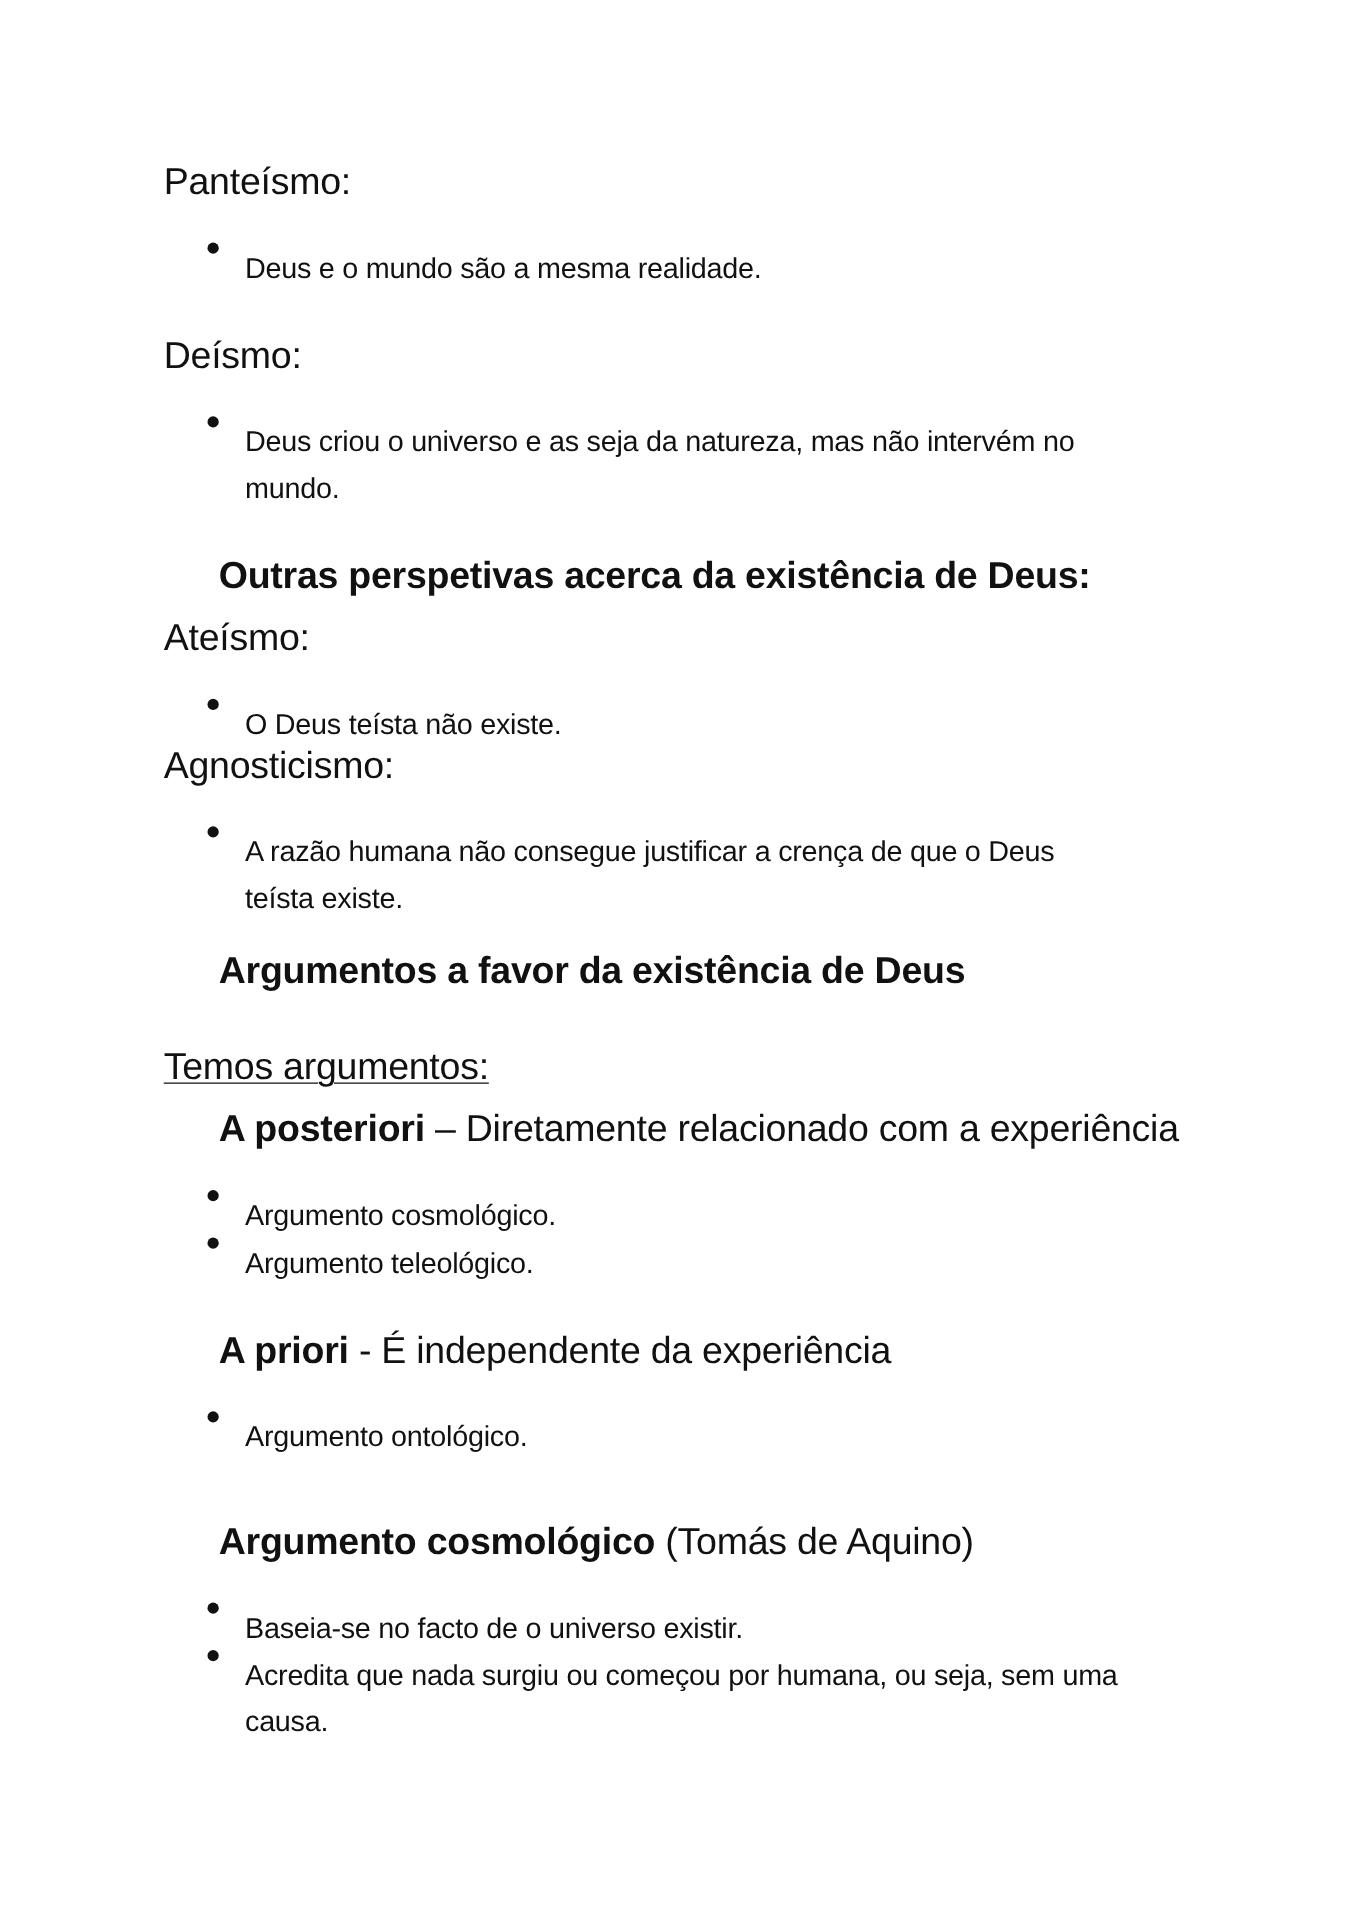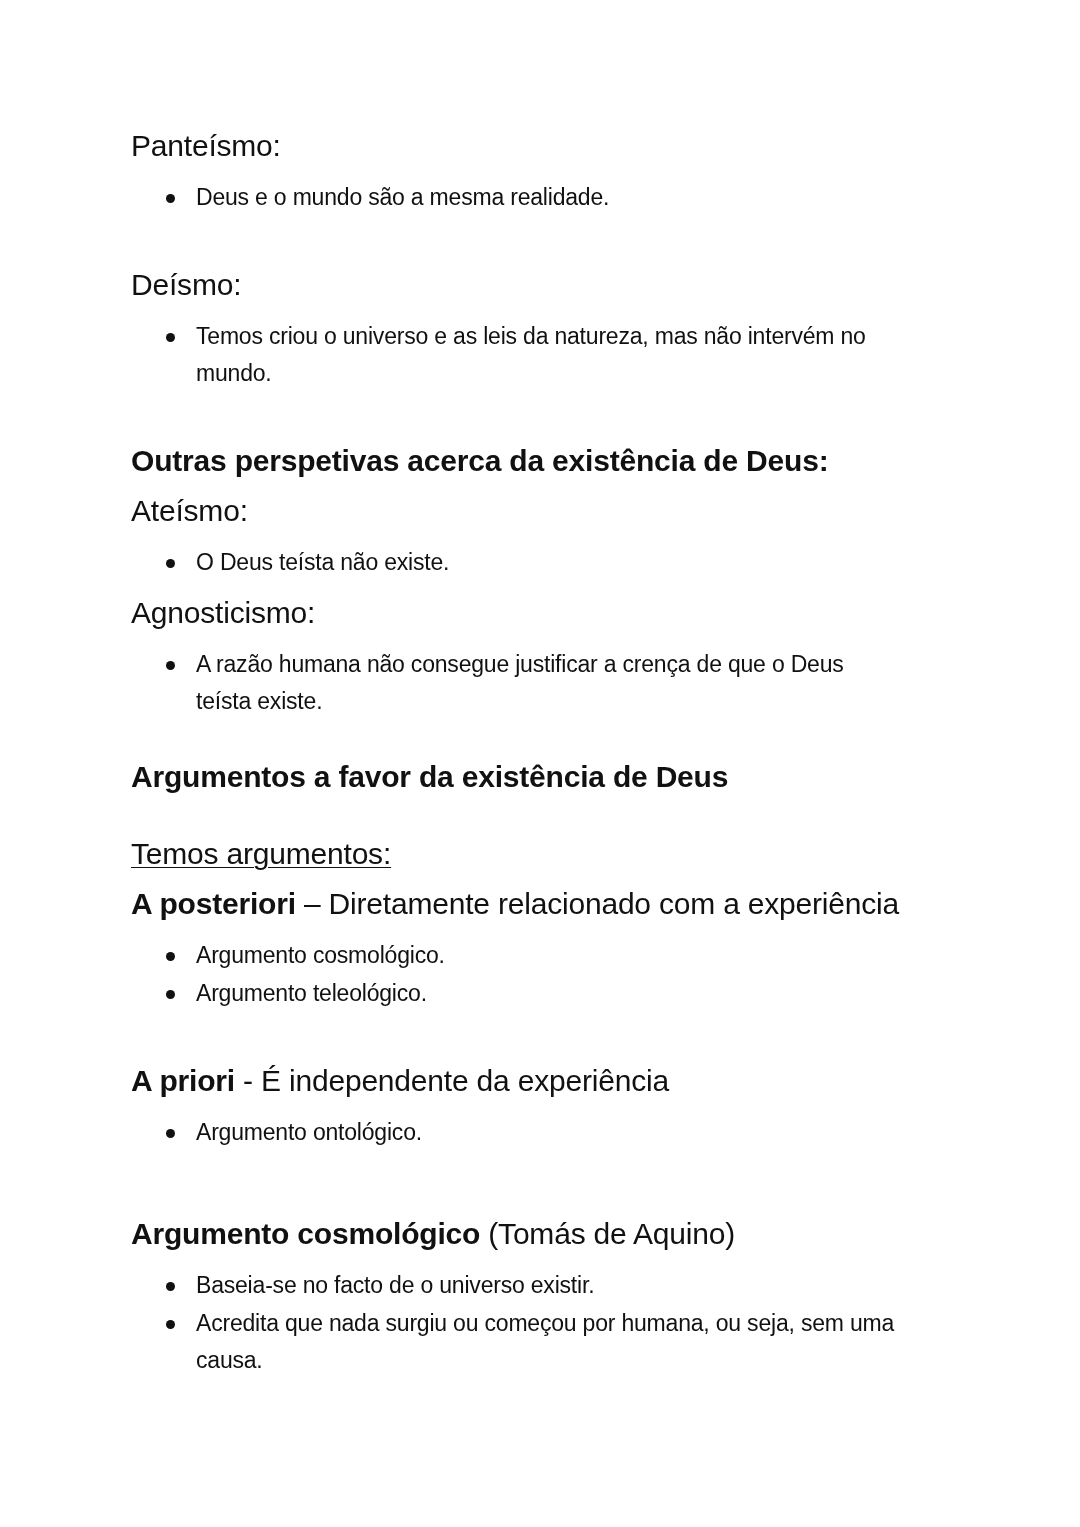--- a/index.html
+++ b/index.html
@@ -22,21 +22,21 @@
       height: 1527px;
     }
     .line {
       position: absolute;
       left: 131px;
       font-size: 30px;
       line-height: 37px;
       white-space: nowrap;
       letter-spacing: -0.2px;
     }
-    .bold { font-weight: bold; }
+    .bold { font-weight: bold; margin-left: 44px; }
     .underline {
       text-decoration: underline;
       text-underline-offset: 3px;
       text-decoration-thickness: 1px;
     }
     .bullet {
       position: absolute;
       left: 131px;
       font-size: 23px;
       line-height: 37px;
@@ -49,38 +49,39 @@
       height: 9px;
       border-radius: 50%;
       background: #111111;
     }
     .bullet .text {
       position: absolute;
       left: 65px;
       width: 740px;
       white-space: normal;
       letter-spacing: -0.2px;
+      margin-top: 17px;
     }
   </style>
 </head>
 <body>
 
 <div class="page">
 
   <div class="line" style="top:127px;">Panteísmo:</div>
   <div class="bullet" style="top:179px;">
     <span class="dot"></span>
     <span class="text">Deus e o mundo são a mesma realidade.</span>
   </div>
 
   <div class="line" style="top:266px;">Deísmo:</div>
   <div class="bullet" style="top:318px;">
     <span class="dot"></span>
     <span class="text">
-      <span>Temos criou o universo e as leis da natureza, mas não intervém no</span><br>
+      <span>Deus criou o universo e as seja da natureza, mas não intervém no</span><br>
       <span>mundo.</span>
     </span>
   </div>
 
   <div class="line bold" style="top:442px;">Outras perspetivas acerca da existência de Deus:</div>
 
   <div class="line" style="top:492px;">Ateísmo:</div>
   <div class="bullet" style="top:544px;">
     <span class="dot"></span>
     <span class="text">O Deus teísta não existe.</span>

